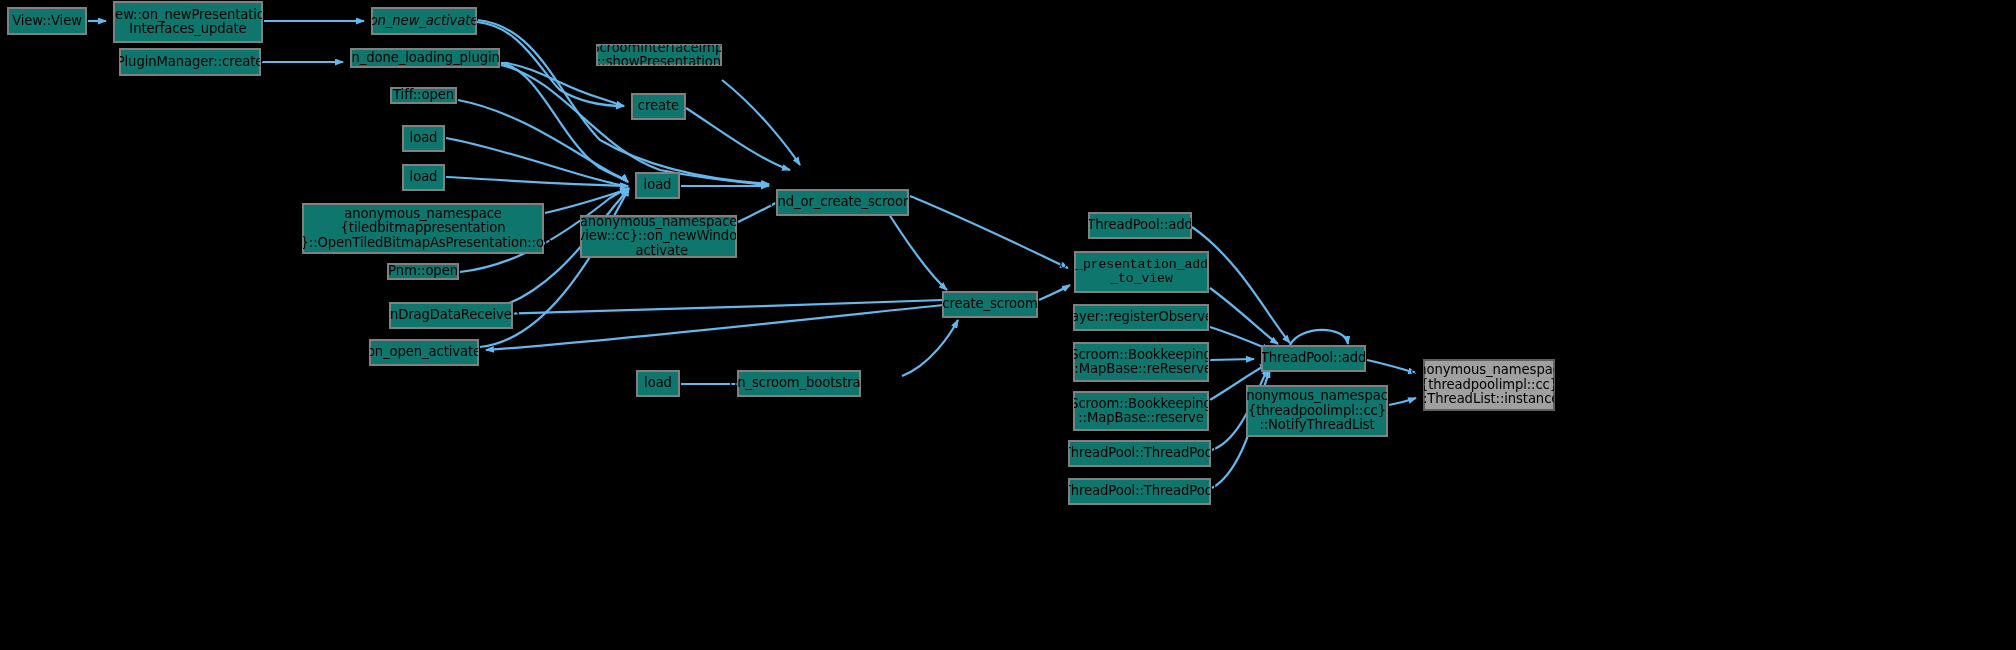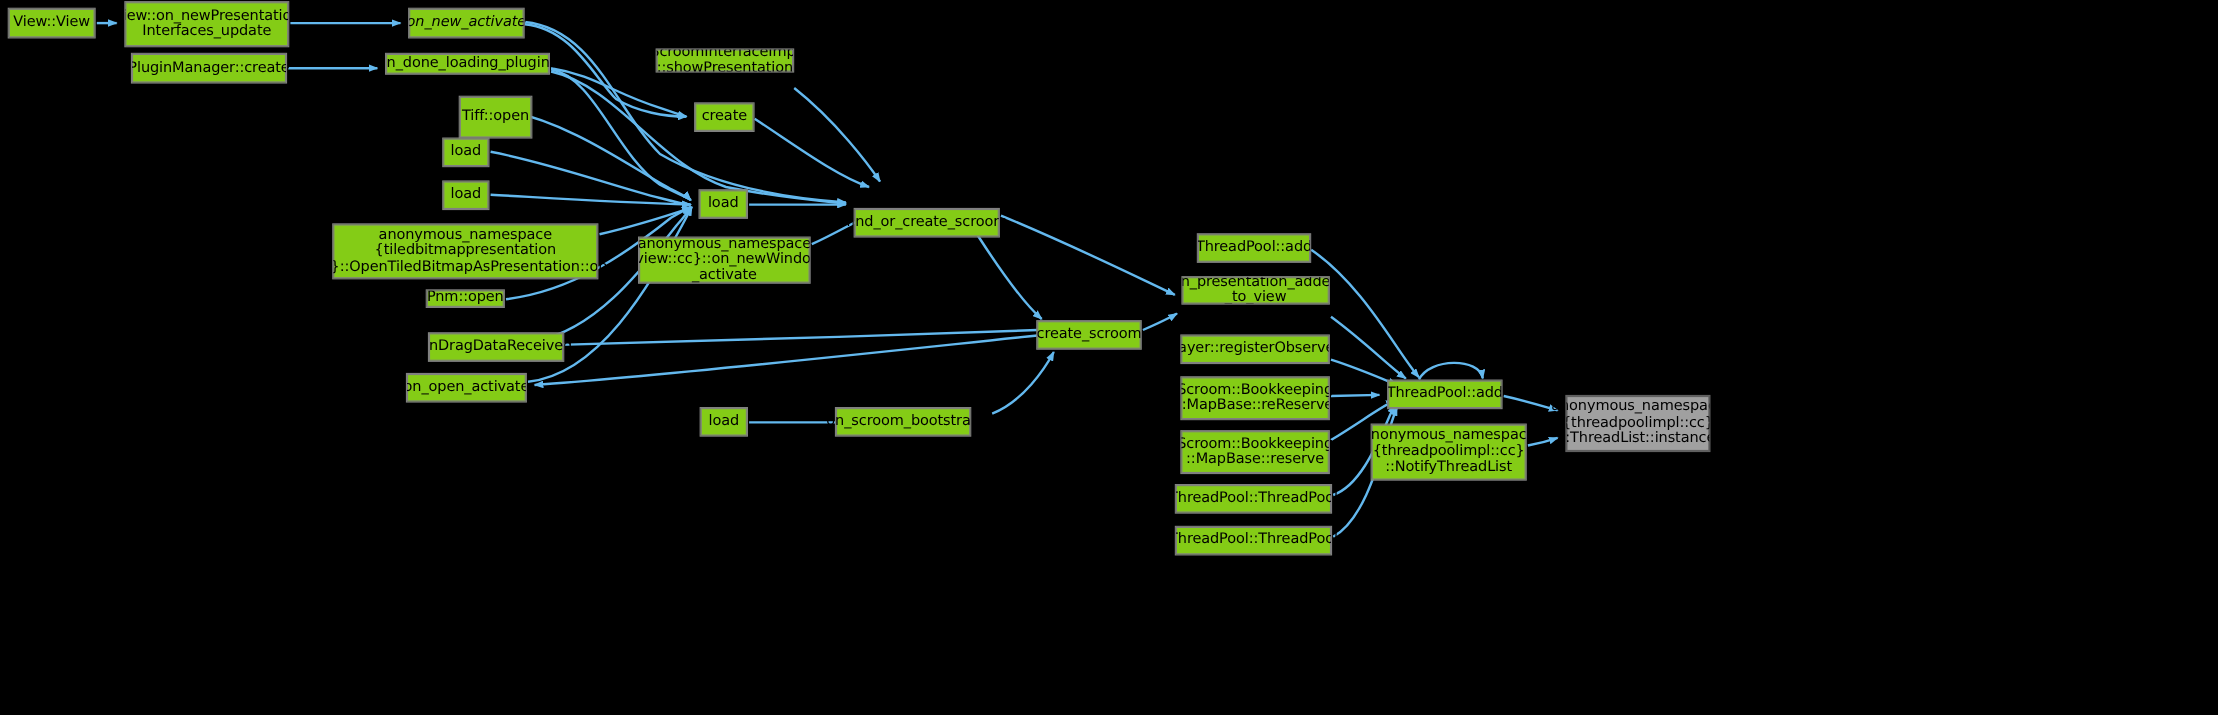--- a/index.html
+++ b/index.html
@@ -14,21 +14,21 @@
   }
   svg.edges{
     position:absolute;
     left:0; top:0;
     width:2016px; height:650px;
     pointer-events:none;
   }
   .node{
     position:absolute;
     box-sizing:border-box;
-    background:#84cc16;
+    background:#0f766e;
     border:1px solid #808080;
     outline:1px solid #808080;
     display:flex;
     align-items:center;
     justify-content:center;
     text-align:center;
     color:#000000;
     font-size:13.2px;
     line-height:14.5px;
     white-space:pre-line;
@@ -92,48 +92,48 @@
   </svg>
   <div id="node-layer">
       <div class="node" style="left: 8px; top: 8px; width: 78px; height: 26px;">View::View</div>
       <div class="node" style="left: 114px; top: 2px; width: 148px; height: 40px;">View::on_newPresentation
 Interfaces_update</div>
       <div class="node" style="left: 372px; top: 8px; width: 104px; height: 26px; font-style: italic;">on_new_activate</div>
       <div class="node" style="left: 120px; top: 49px; width: 140px; height: 26px;">PluginManager::create</div>
       <div class="node" style="left: 351px; top: 49px; width: 148px; height: 18px;">on_done_loading_plugins</div>
       <div class="node" style="left: 597px; top: 45px; width: 124px; height: 20px;">ScroomInterfaceImpl
 ::showPresentation</div>
-      <div class="node" style="left: 391px; top: 88px; width: 65px; height: 37px; margin-left: 27px;">Tiff::open</div>
+      <div class="node" style="left: 391px; top: 88px; width: 65px; height: 15px;">Tiff::open</div>
       <div class="node" style="left: 632px; top: 94px; width: 53px; height: 25px;">create</div>
       <div class="node" style="left: 403px; top: 126px; width: 41px; height: 25px;">load</div>
       <div class="node" style="left: 403px; top: 165px; width: 41px; height: 25px;">load</div>
       <div class="node" style="left: 636px; top: 173px; width: 43px; height: 25px;">load</div>
       <div class="node" style="left: 777px; top: 190px; width: 131px; height: 25px;">find_or_create_scroom</div>
       <div class="node" style="left: 303px; top: 204px; width: 240px; height: 49px;">anonymous_namespace
 {tiledbitmappresentation
 ::cc}::OpenTiledBitmapAsPresentation::open</div>
       <div class="node" style="left: 581px; top: 216px; width: 155px; height: 41px;">anonymous_namespace
 {view::cc}::on_newWindow
 _activate</div>
       <div class="node" style="left: 1089px; top: 213px; width: 102px; height: 25px;">ThreadPool::add</div>
-      <div class="node" style="left: 1075px; top: 252px; width: 133px; height: 24px;">on_presentation_added
+      <div class="node" style="left: 1075px; top: 252px; width: 133px; height: 40px; font-family: Liberation Mono, monospace;">on_presentation_added
 _to_view</div>
       <div class="node" style="left: 388px; top: 264px; width: 70px; height: 15px;">Pnm::open</div>
       <div class="node" style="left: 943px; top: 292px; width: 94px; height: 25px;">create_scroom</div>
       <div class="node" style="left: 1074px; top: 305px; width: 134px; height: 25px;">Layer::registerObserver</div>
       <div class="node" style="left: 363px; top: 303px; width: 122px; height: 25px; margin-left: 27px;">onDragDataReceived</div>
       <div class="node" style="left: 1262px; top: 346px; width: 103px; height: 25px;">ThreadPool::add</div>
       <div class="node current" style="left: 1424px; top: 360px; width: 130px; height: 50px;">anonymous_namespace
 {threadpoolimpl::cc}
 ::ThreadList::instance</div>
       <div class="node" style="left: 1074px; top: 343px; width: 134px; height: 38px;">Scroom::Bookkeeping
 ::MapBase::reReserve</div>
       <div class="node" style="left: 370px; top: 340px; width: 108px; height: 25px;">on_open_activate</div>
       <div class="node" style="left: 637px; top: 371px; width: 42px; height: 25px;">load</div>
-      <div class="node" style="left: 760px; top: 371px; width: 122px; height: 25px;">on_scroom_bootstrap</div>
+      <div class="node" style="left: 738px; top: 371px; width: 122px; height: 25px;">on_scroom_bootstrap</div>
       <div class="node" style="left: 1247px; top: 386px; width: 140px; height: 50px;">anonymous_namespace
 {threadpoolimpl::cc}
 ::NotifyThreadList</div>
       <div class="node" style="left: 1074px; top: 392px; width: 134px; height: 38px;">Scroom::Bookkeeping
 ::MapBase::reserve</div>
       <div class="node" style="left: 1069px; top: 441px; width: 141px; height: 25px;">ThreadPool::ThreadPool</div>
       <div class="node" style="left: 1069px; top: 479px; width: 141px; height: 25px;">ThreadPool::ThreadPool</div>
     </div>
 </div>
 

